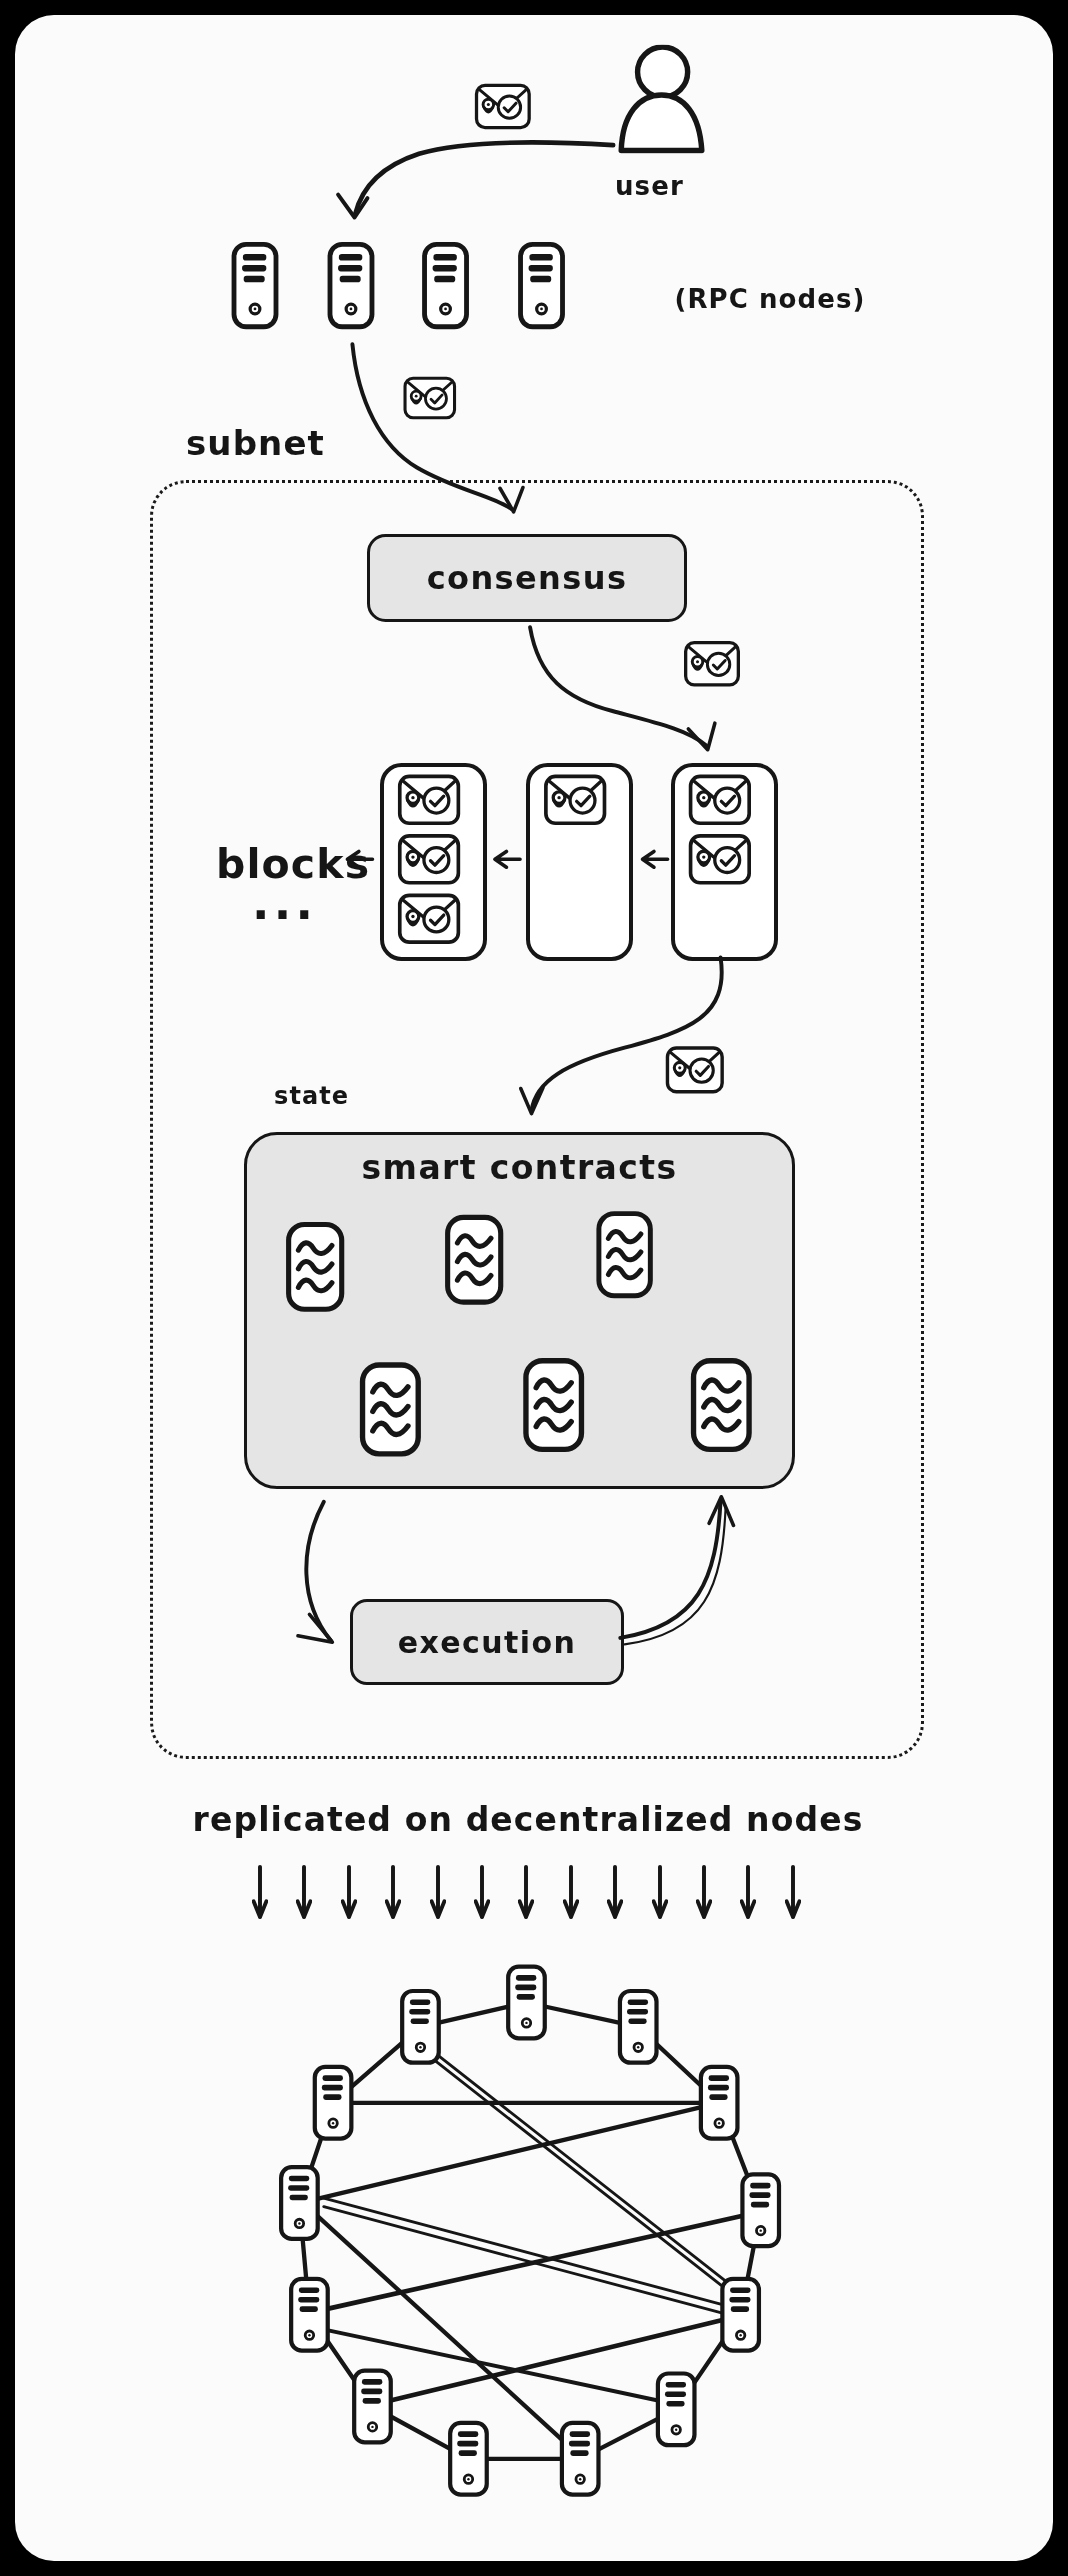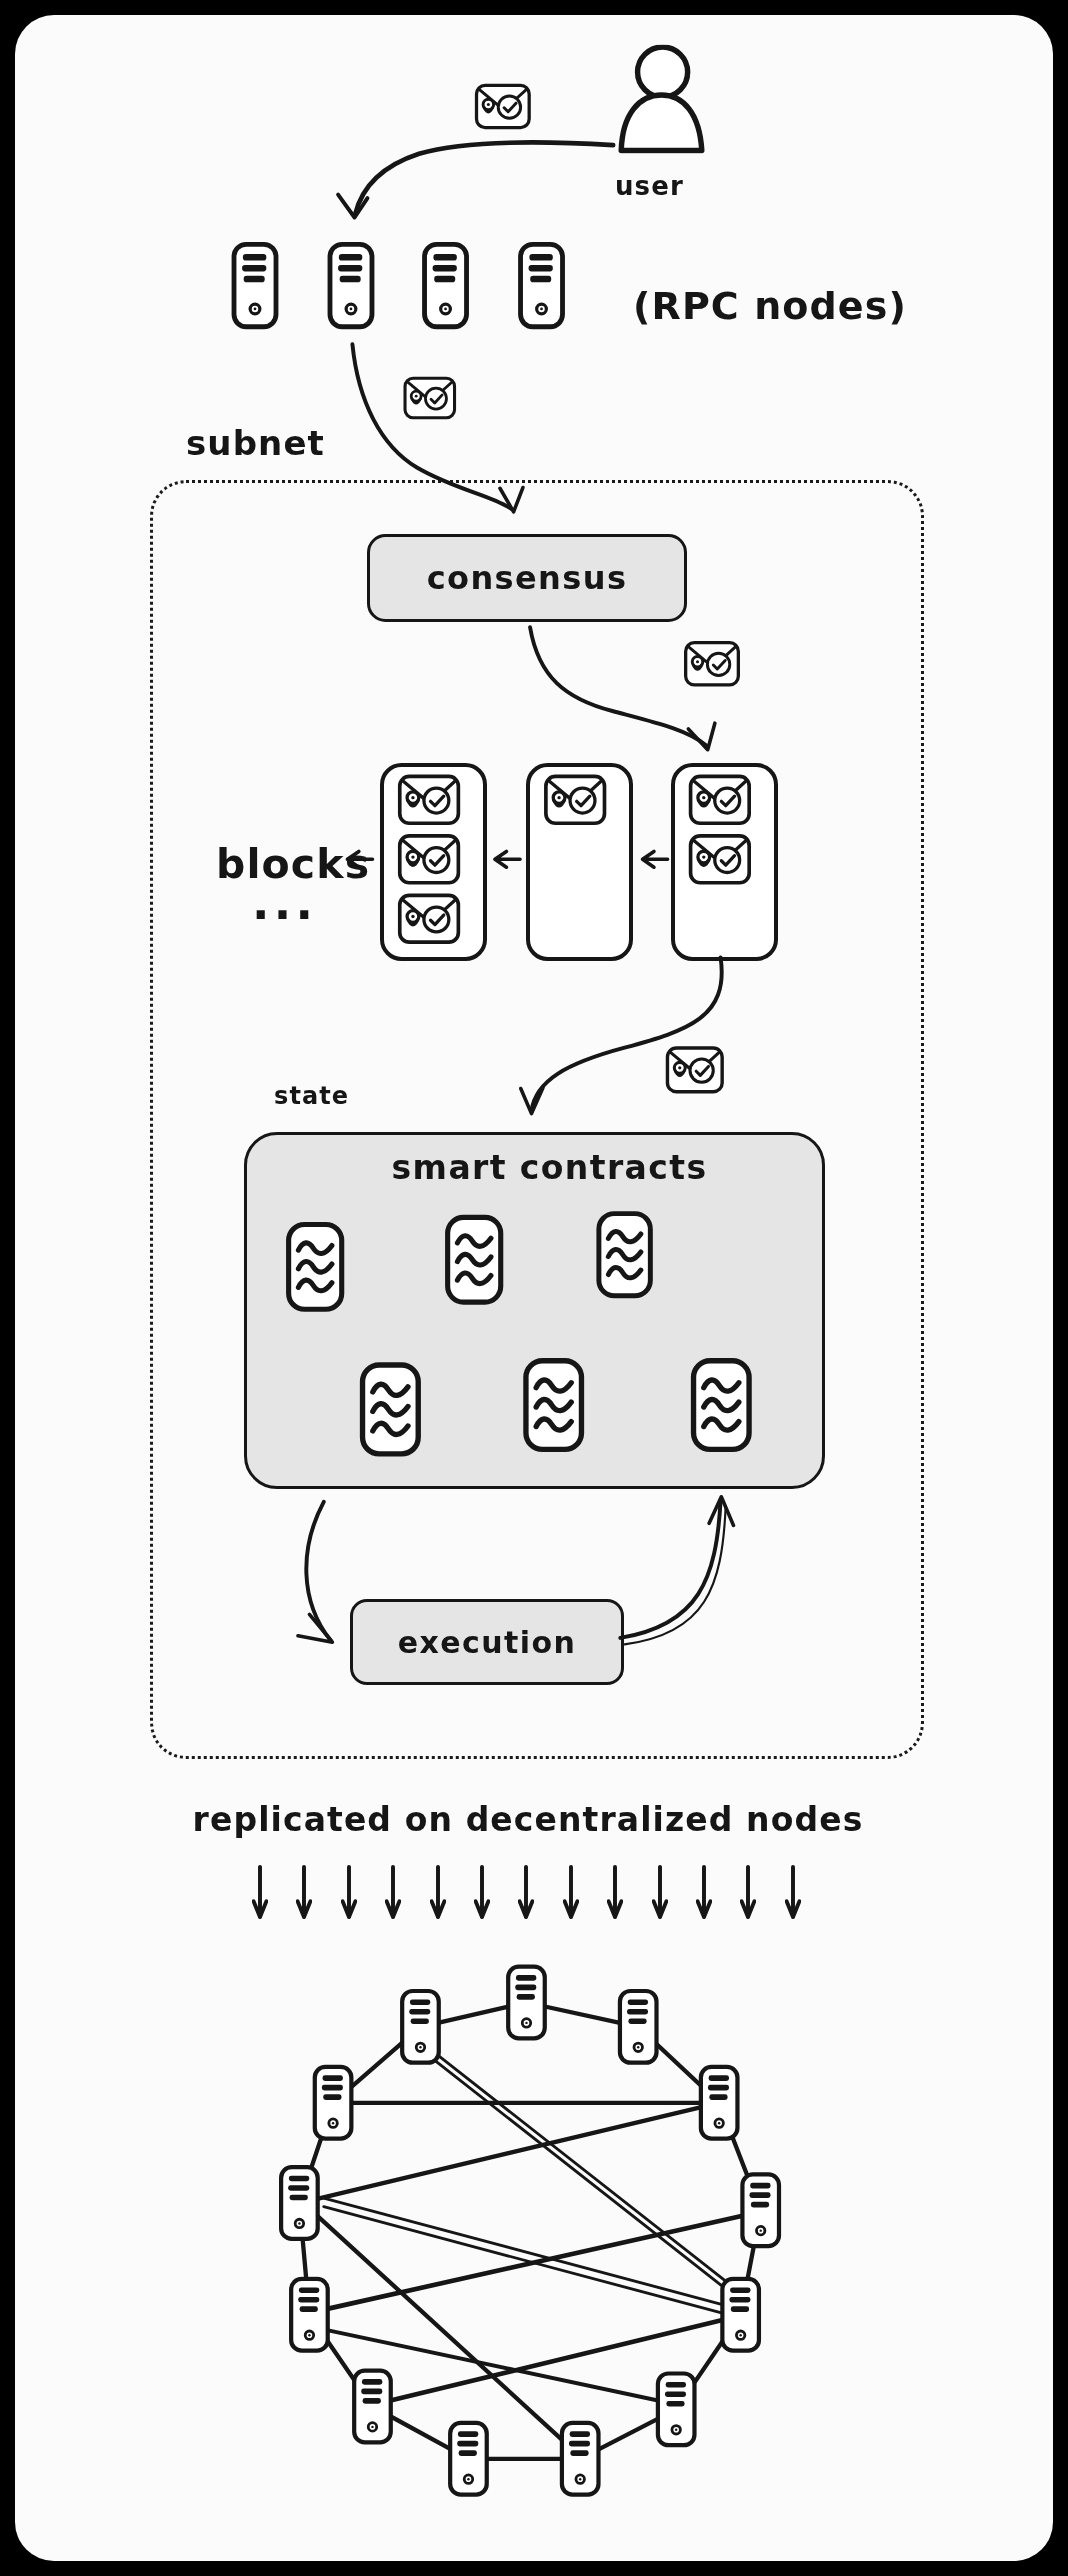--- a/index.html
+++ b/index.html
@@ -17,21 +17,21 @@
        white-space:nowrap;z-index:3;}
   .center{text-align:center;}
   
   .box{position:absolute;background:#e5e5e5;border:3.6px solid var(--ink);z-index:1;
        display:flex;align-items:center;justify-content:center;}
   .subnet-box{position:absolute;left:150px;top:480px;width:768px;height:1273px;
        border:3.6px dotted #1a1a1a;border-radius:36px;z-index:0;background:transparent;}
   .consensus{left:367px;top:534px;width:314px;height:82px;border-radius:18.6px;font-size:32px;font-weight:600;letter-spacing:1.4px;}
   .execution{left:350px;top:1599px;width:268px;height:80px;border-radius:17px;font-size:30px;font-weight:600;letter-spacing:1.4px;}
   .smart{left:244px;top:1132px;width:545px;height:351px;border-radius:33px;
-         align-items:flex-start;justify-content:center;padding-top:0;padding-left:30px;}
+         align-items:flex-start;justify-content:center;padding-top:0;}
   .smart-title{margin-top:13px;font-size:33px;font-weight:600;letter-spacing:1.4px;}
   .blk{top:763px;width:99px;height:190px;border:4.3px solid var(--ink);border-radius:21.5px;
        position:absolute;background:#fff;z-index:1;}
   
   svg.overlay{position:absolute;left:0;top:0;width:1068px;height:2576px;z-index:2;color:var(--ink);}
   .stroke path, .stroke line{stroke:var(--ink);fill:none;stroke-linecap:round;stroke-linejoin:round;}
   
   .rep-arrows{position:absolute;left:252px;top:1864px;width:549px;height:69px;
               display:flex;justify-content:space-between;z-index:3;}
   .rep-arrows svg{width:16px;height:68px;}
@@ -51,21 +51,21 @@
   <div class="blk" style="left:526px;"></div>
   <div class="blk" style="left:671px;"></div>
   <div class="box smart">
     <span class="smart-title">smart contracts</span>
   </div>
   <div class="box execution">
     <span>execution</span>
   </div>
 
   <div class="lbl" style="left:615px;top:171px;width:93px;font-size:26px;">user</div>
-  <div class="lbl center" style="left:605px;top:284px;width:330px;font-size:38px;">(RPC nodes)</div>
+  <div class="lbl center" style="left:605px;top:284px;width:330px;font-size:26px;">(RPC nodes)</div>
   <div class="lbl" style="left:186px;top:423px;font-size:34px;text-align:right;">subnet</div>
   <div class="lbl" style="left:216px;top:840px;font-size:41px;">blocks</div>
   <div class="lbl" style="left:252px;top:876px;font-size:46px;letter-spacing:4.3px;">...</div>
   <div class="lbl" style="left:274px;top:1082px;font-size:24px;">state</div>
   <div class="lbl center" style="left:177px;top:1800px;width:702px;font-size:33px;">replicated on decentralized nodes</div>
 
   <div class="rep-arrows">
       <svg viewBox="0 0 22 95">
         <path d="M11,4 V70 M2,52 L11,74 M20,52 L11,74"></path>
       </svg>

